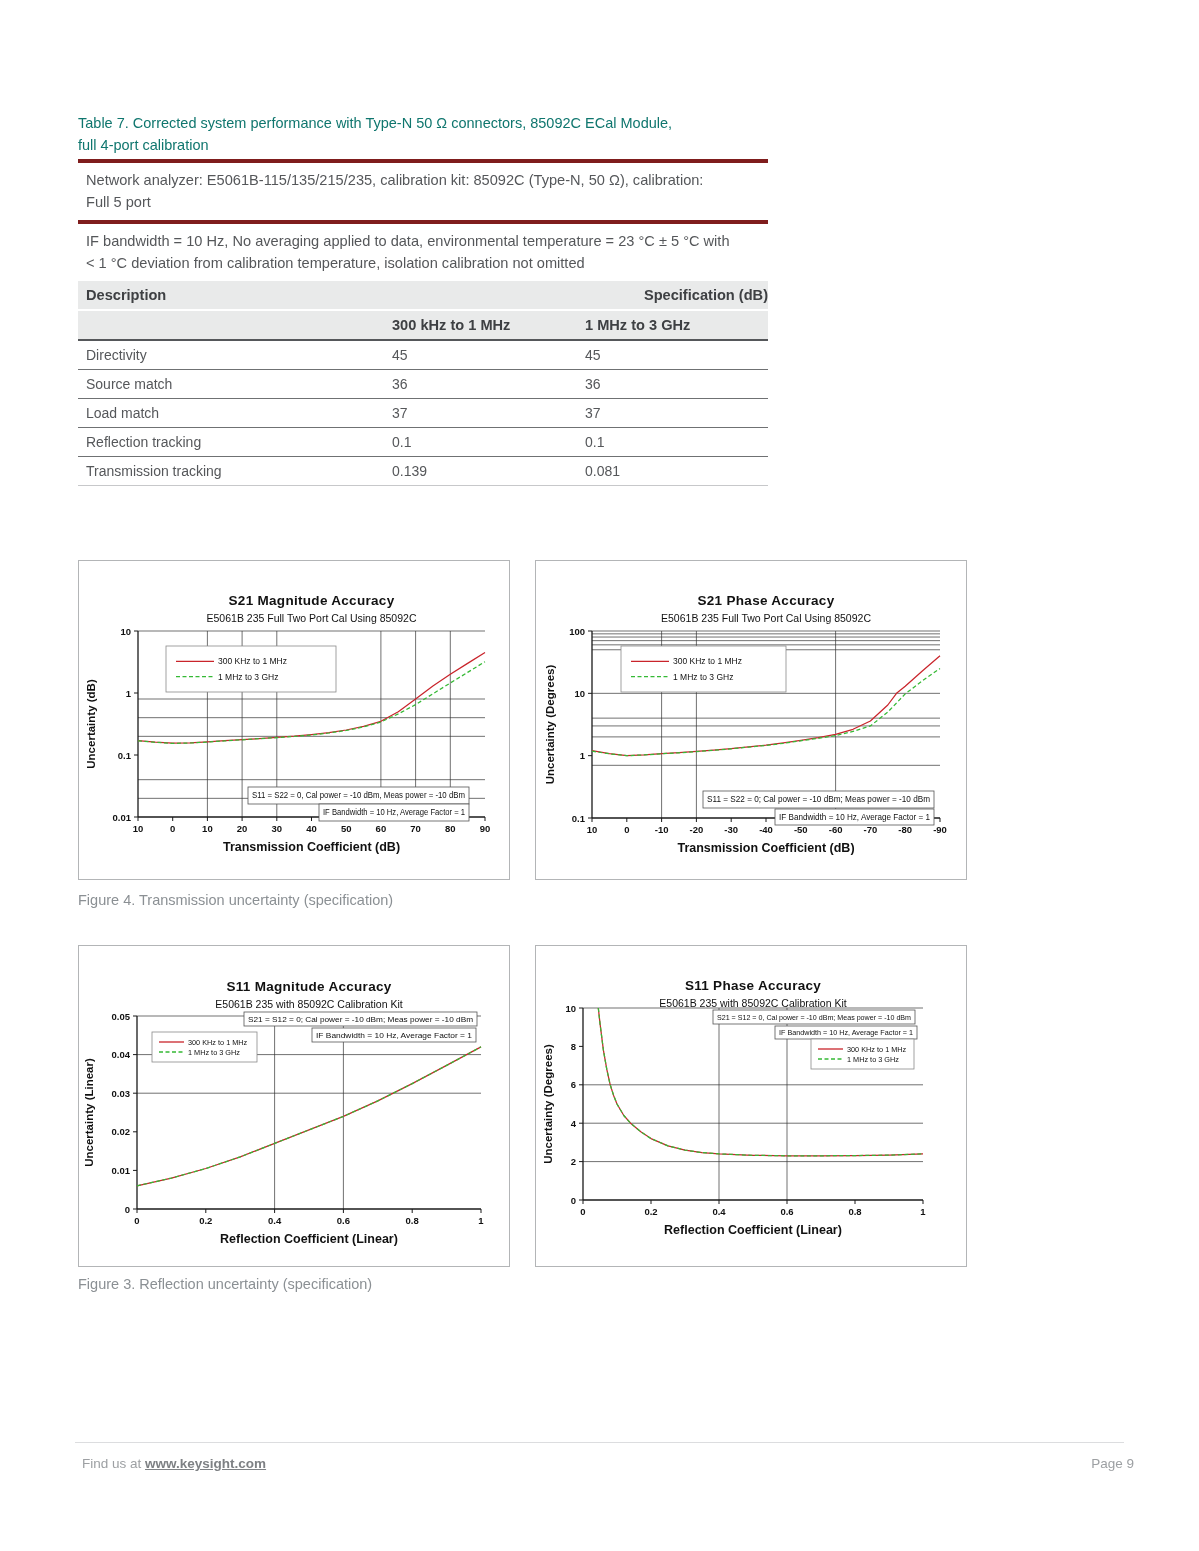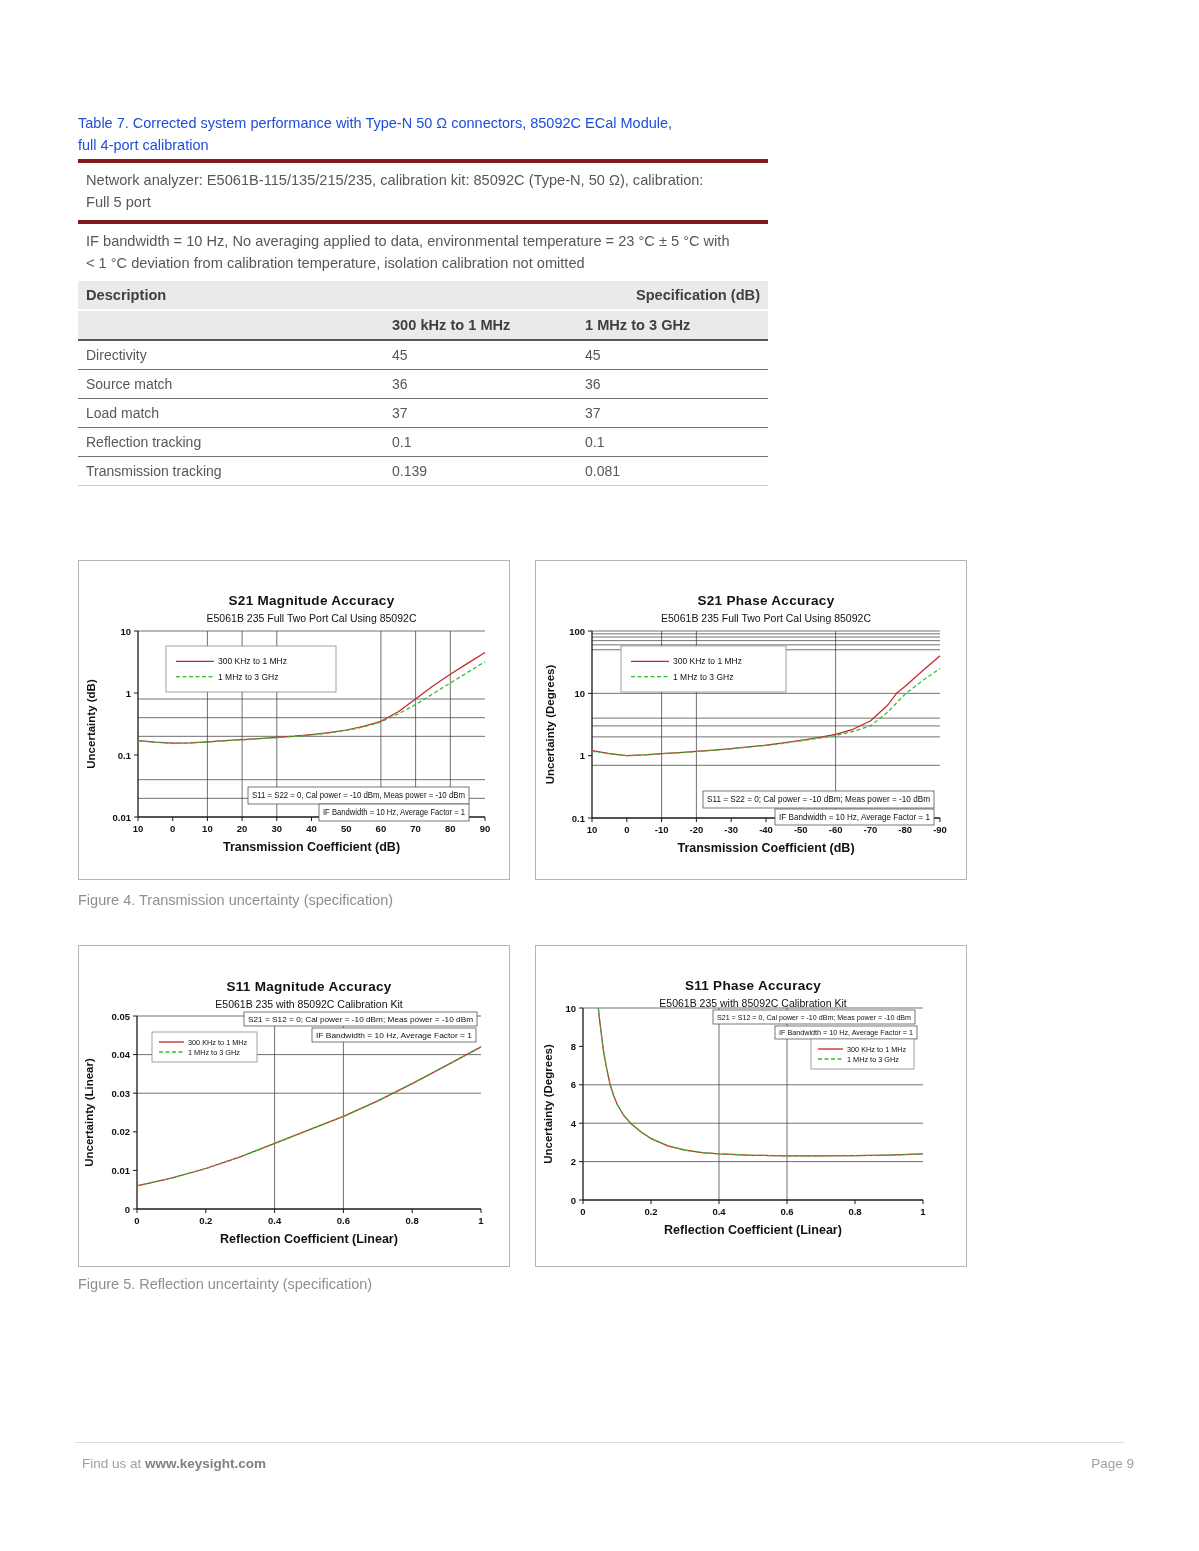--- a/index.html
+++ b/index.html
@@ -2,23 +2,23 @@
 <html><head>
 <meta charset="utf-8">
 <style>
   html,body{margin:0;padding:0;background:#ffffff;}
   body{width:1199px;height:1551px;position:relative;font-family:"Liberation Sans",sans-serif;
        -webkit-font-smoothing:antialiased;}
   .page{position:absolute;inset:0;background:#fff;}
 
   
   .doc{position:absolute;left:78px;top:112px;width:690px;color:#55575a;}
-  .tbl-caption{color:#1d4ed8;font-size:14.5px;line-height:22px;margin-bottom:3px;}
+  .tbl-caption{color:#0f766e;font-size:14.5px;line-height:22px;margin-bottom:3px;}
   .info-row{border-top:4px solid #7f1d1d;padding:7px 8px;font-size:14.6px;line-height:21.5px;}
-  .thead{background:#e9eaea;display:flex;padding:5px 8px 5px 8px;font-weight:bold;color:#3e4043;
+  .thead{background:#e9eaea;display:flex;padding:5px 0 5px 8px;font-weight:bold;color:#3e4043;
          font-size:14.6px;line-height:18px;}
   .thead.first{border-top:0;}
   .thead.sub{border-top:2px solid #ffffff;}
   .thead-underline{border-top:2px solid #55575a;}
   .c1{width:306px;flex:0 0 306px;}
   .c2{flex:1;text-align:right;}
   .cb1{width:193px;flex:0 0 193px;}
   .cb2{flex:1;}
   .data-row{display:flex;padding:5px 0 5px 8px;font-size:14px;line-height:18px;color:#55575a;
             border-bottom:1px solid #6f7173;}
@@ -32,21 +32,21 @@
   #chart2{left:78px;top:945px;height:320px;}
   #chart3{left:535px;top:945px;height:320px;}
 
   .fig-caption{position:absolute;left:78px;color:#8b9094;font-size:14.5px;}
   #fig11{top:892px;}
   #fig12{top:1276px;}
 
   
   .footer-rule{position:absolute;left:75px;top:1442px;width:1049px;height:1px;background:#dcdddf;}
   .footer-left{position:absolute;left:82px;top:1456px;font-size:13.5px;color:#9da0a3;}
-  .footer-left .url{font-weight:bold;color:#7e8184;}
+  .footer-left .url{font-weight:bold;color:#7e8184;text-decoration:underline;}
   .footer-right{position:absolute;right:65px;top:1456px;font-size:13.5px;color:#9da0a3;}
 </style>
 </head>
 <body>
 
 <div class="page">
 
   <div class="doc">
     <div class="tbl-caption">
       <div>Table 7. Corrected system performance with Type-N 50 Ω connectors, 85092C ECal Module,</div>
@@ -323,21 +323,21 @@
         <text x="310" y="89.30799999999999" text-anchor="middle" font-size="7.8" fill="#111" textLength="134" lengthAdjust="spacingAndGlyphs">IF Bandwidth = 10 Hz, Average Factor = 1</text>
         <rect x="275" y="93" width="103" height="30" fill="#fff" stroke="#8a8a8a" stroke-width="0.8"></rect>
         <line x1="282" y1="103" x2="307" y2="103" stroke="#c9242b" stroke-width="1.3"></line>
         <text x="311" y="105.628" font-size="7.3" fill="#111">300 KHz to 1 MHz</text>
         <line x1="282" y1="113" x2="307" y2="113" stroke="#35b935" stroke-width="1.3" stroke-dasharray="4 2.5"></line>
         <text x="311" y="115.628" font-size="7.3" fill="#111">1 MHz to 3 GHz</text>
         <path d="M62.3 62.0 L64.0 77.4 L67.4 104.2 L70.8 123.4 L74.2 138.8 L77.6 149.4 L81.0 158.0 L87.8 169.5 L94.6 177.2 L104.8 185.8 L115.0 192.6 L132.0 199.9 L149.0 204.1 L166.0 206.6 L183.0 207.9 L217.0 209.3 L251.0 209.8 L285.0 209.8 L319.0 209.6 L353.0 209.1 L387.0 207.9" fill="none" stroke="#c9242b" stroke-width="1.25" stroke-linejoin="round"></path>
         <path d="M62.3 62.0 L64.0 77.4 L67.4 104.2 L70.8 123.4 L74.2 138.8 L77.6 149.4 L81.0 158.0 L87.8 169.5 L94.6 177.2 L104.8 185.8 L115.0 192.6 L132.0 199.9 L149.0 204.1 L166.0 206.6 L183.0 207.9 L217.0 209.3 L251.0 209.8 L285.0 209.8 L319.0 209.6 L353.0 209.1 L387.0 207.9" fill="none" stroke="#35b935" stroke-width="1.25" stroke-linejoin="round" stroke-dasharray="4 2.5"></path>
       </svg>
   </div>
-  <div class="fig-caption" id="fig12">Figure 5. Reflection uncertainty (specification)</div>
+  <div class="fig-caption" id="fig12">Figure 3. Reflection uncertainty (specification)</div>
 
   <div class="footer-rule"></div>
   <div class="footer-left">
     <span>Find us at </span><span class="url">www.keysight.com</span>
   </div>
   <div class="footer-right">Page 9</div>
 
 </div>
 
 </body></html>

